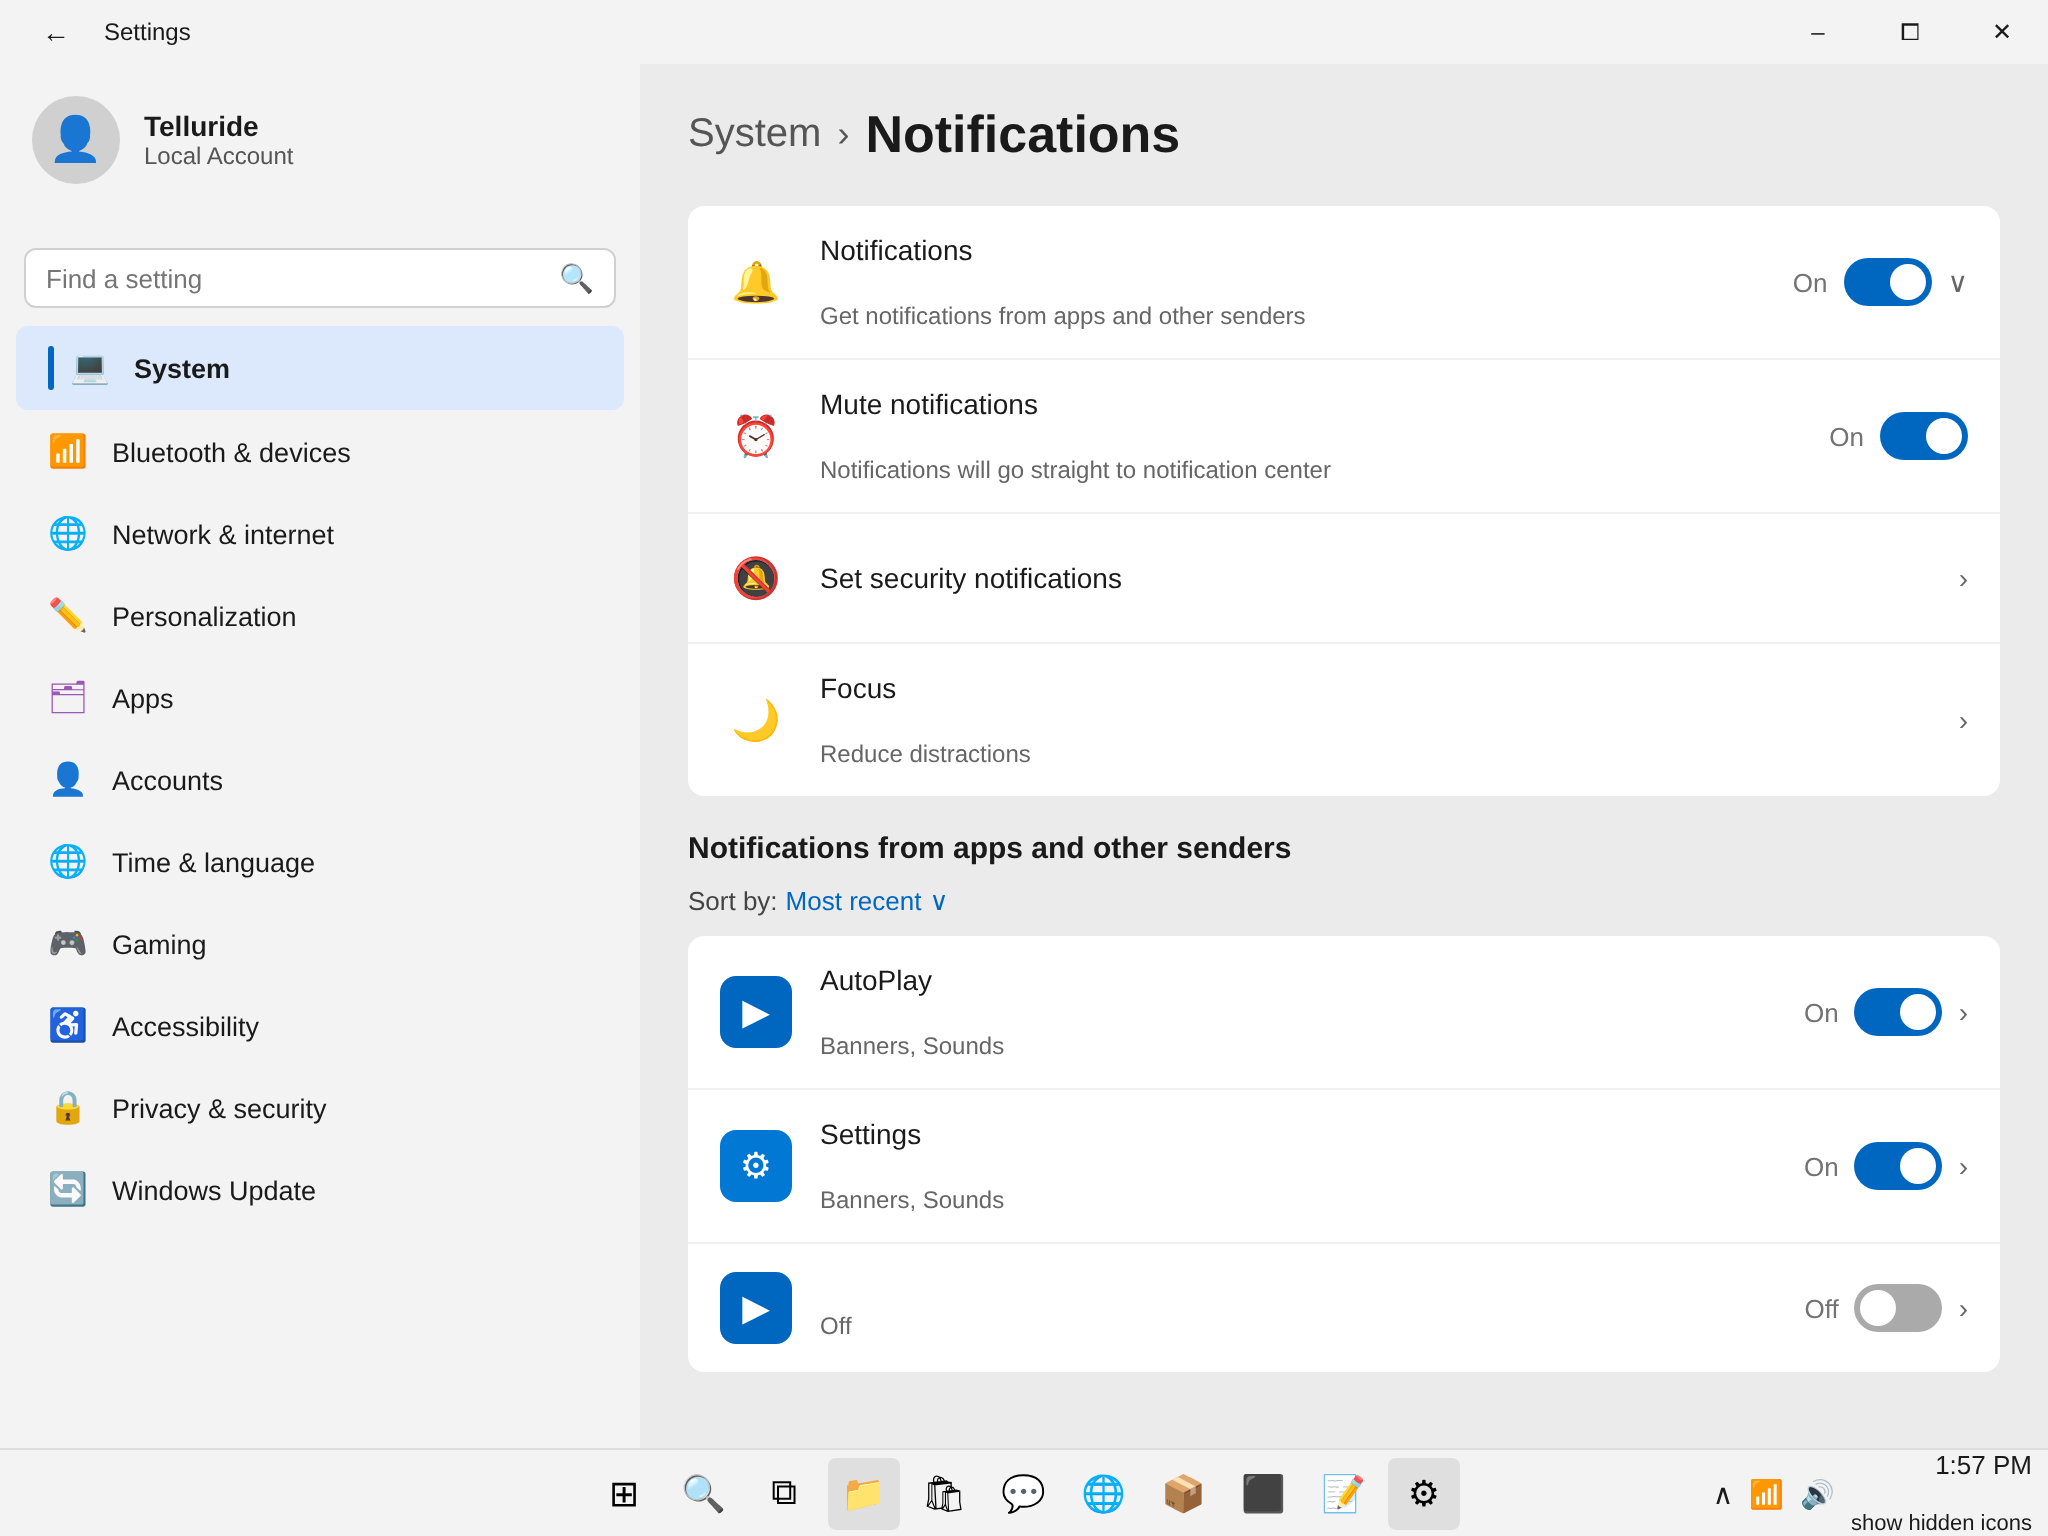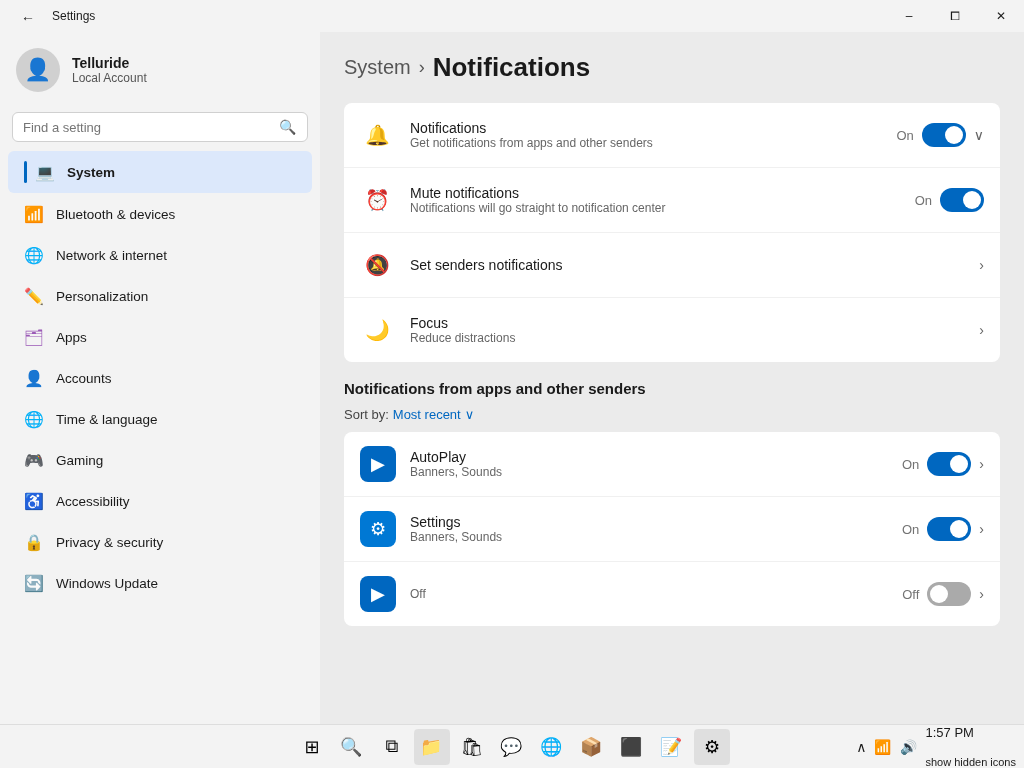--- a/index.html
+++ b/index.html
@@ -82,21 +82,21 @@
       justify-content: center;
       font-size: 22px;
       color: #666;
       flex-shrink: 0;
     }
     .user-info {}
     .user-name { font-size: 14px; font-weight: 600; color: #1a1a1a; }
     .user-sub { font-size: 12px; color: #555; }
 
     .search-box {
-      margin: 4px 12px 8px 12px;
+      margin: 16px 12px 8px 12px;
       display: flex;
       align-items: center;
       background: white;
       border: 1px solid #d0d0d0;
       border-radius: 6px;
       padding: 6px 10px;
       gap: 18px;
     }
     .search-box input {
       border: none;
@@ -181,21 +181,21 @@
       height: 36px;
       display: flex;
       align-items: center;
       justify-content: center;
       font-size: 20px;
       flex-shrink: 0;
       color: #444;
     }
     .row-text { flex: 1; }
     .row-title { font-size: 14px; font-weight: 500; color: #1a1a1a; }
-    .row-sub { font-size: 12px; color: #666; margin-top: 0; }
+    .row-sub { font-size: 12px; color: #666; margin-top: 18px; }
     .row-right {
       display: flex;
       align-items: center;
       gap: 8px;
       flex-shrink: 0;
     }
     .row-status { font-size: 13px; color: #737373; }
 
     
     .toggle {
@@ -300,21 +300,21 @@
       width: 36px;
       height: 36px;
       display: flex;
       align-items: center;
       justify-content: center;
       font-size: 18px;
       cursor: pointer;
       border-radius: 4px;
     }
     .taskbar-icon.active { background: rgba(0,0,0,0.08); }
-    .time-block { text-align: left; }
+    .time-block { text-align: right; }
     .time { font-size: 13px; font-weight: 500; }
     .date { font-size: 11px; margin-top: 16px; }
     .tray-icon { font-size: 14px; cursor: pointer; }
   </style>
 </head>
 <body>
 
 <div class="title-bar">
   <div class="title-bar-left">
     <button class="title-btn" style="width:32px; font-size:14px;">←</button>
@@ -426,21 +426,21 @@
         </div>
         <div class="row-right">
           <span class="row-status">On</span>
           <button class="toggle"></button>
         </div>
       </div>
 
       <div class="settings-row">
         <div class="row-icon">🔕</div>
         <div class="row-text">
-          <div class="row-title">Set senders notifications</div>
+          <div class="row-title">Set security notifications</div>
         </div>
         <div class="row-right">
           <span class="chevron-right">›</span>
         </div>
       </div>
 
       <div class="settings-row">
         <div class="row-icon">🌙</div>
         <div class="row-text">
           <div class="row-title">Focus</div>

